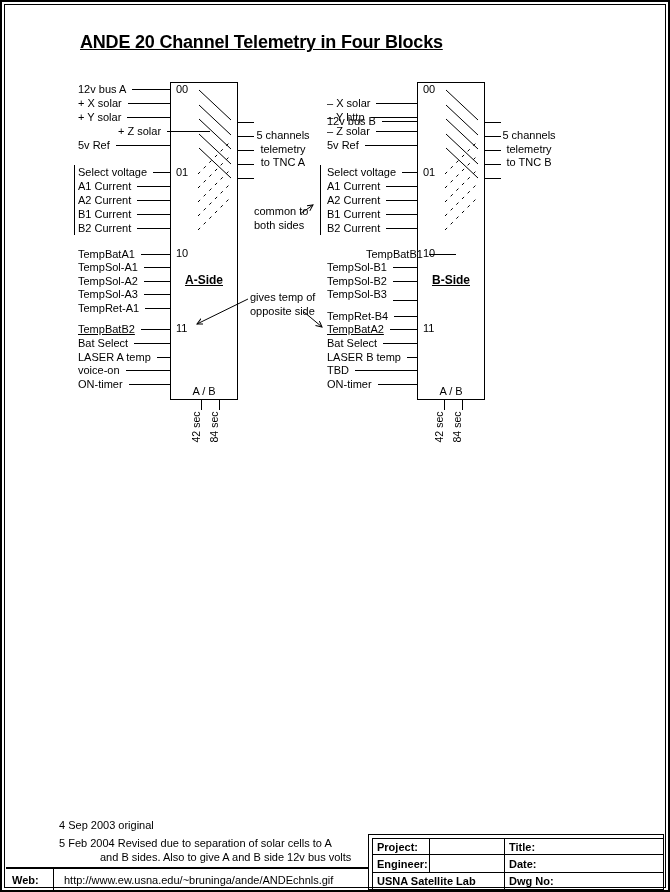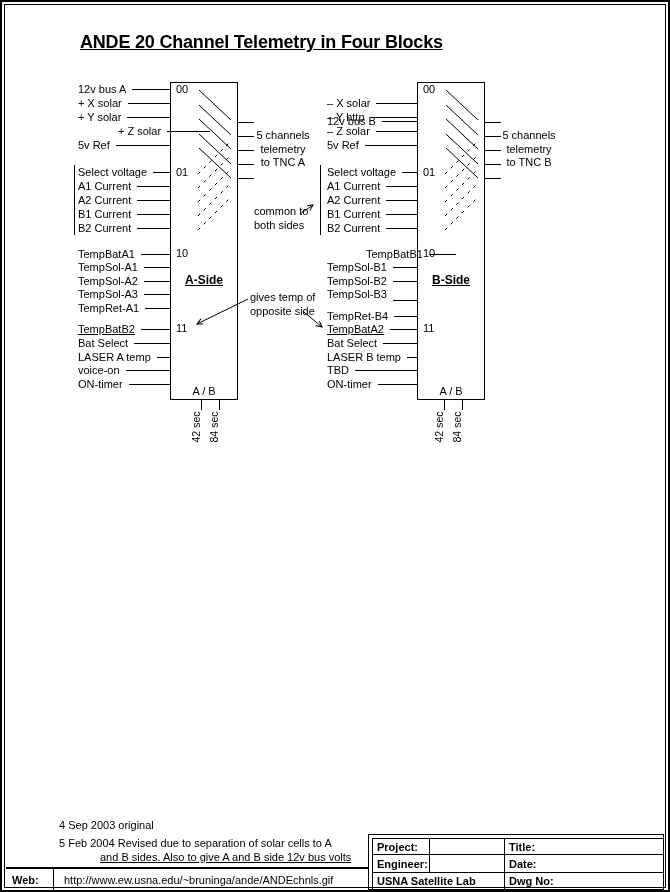--- a/index.html
+++ b/index.html
@@ -322,21 +322,21 @@
     <div>common to</div>
     <div>both sides</div>
   </div>
   <div class="note" style="left:248px;top:288px;">
     <div>gives temp of</div>
     <div>opposite side</div>
   </div>
 
   <div class="rev" style="left:57px;top:817px;">4 Sep 2003  original</div>
   <div class="rev" style="left:57px;top:835px;">5 Feb 2004  Revised due to separation of solar cells to A</div>
-  <div class="rev" style="left:98px;top:849px;text-decoration:underline;">and B sides.  Also to give A and B side 12v bus volts</div>
+  <div class="rev" style="left:98px;top:849px;">and B sides.  Also to give A and B side 12v bus volts</div>
 
   <div class="tb">
     <div class="tb-in">
       <div class="tb-row r1">
         <div class="tb-cell c-lab">Project:</div>
         <div class="tb-cell c-val"></div>
         <div class="tb-cell c-rest">Title:</div>
       </div>
       <div class="tb-row r2">
         <div class="tb-cell c-lab">Engineer:</div>

